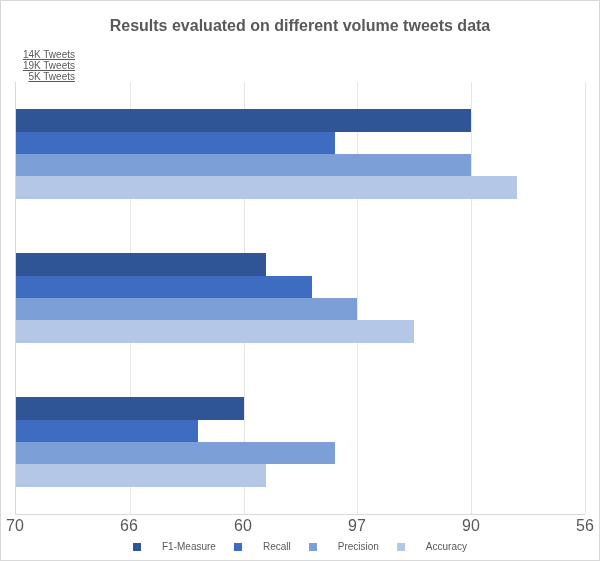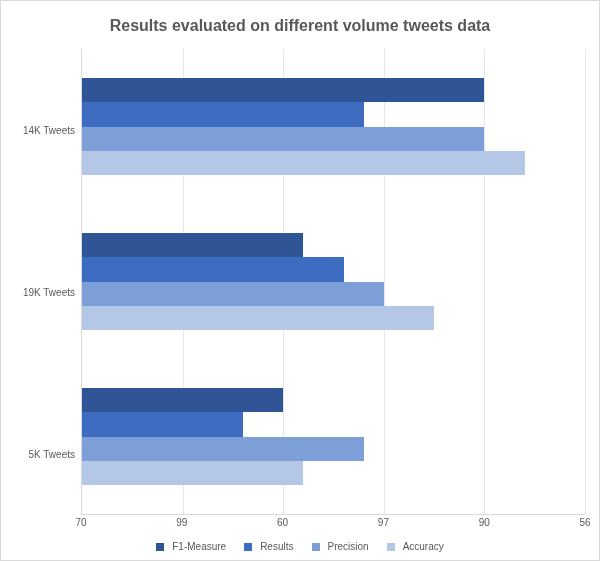--- a/index.html
+++ b/index.html
@@ -24,22 +24,23 @@
   .chart-title {
     text-align: center;
     font-size: 16px;
     font-weight: 700;
     color: #595959;
     margin: 4px 0 14px 0;
   }
   .chart-body {
     flex: 1 1 auto;
     display: flex;
-    flex-direction: row;
+    flex-direction: column;
     min-height: 0;
+    text-decoration: underline;
   }
   .y-axis {
     width: 60px;
     display: flex;
     flex-direction: column;
     justify-content: space-around;
     align-items: flex-end;
     padding-right: 6px;
     font-size: 10px;
     color: #595959;
@@ -88,40 +89,40 @@
     gap: 0;
     height: 62%;
   }
   .bar {
     flex: 1 1 0;
     background: #888;
   }
   .x-axis {
     height: 20px;
     position: relative;
-    font-size: 10px;
+    font-size: 16px;
     color: #595959;
   }
   .x-axis .tick {
     position: absolute;
     top: 2px;
     transform: translateX(-50%);
   }
   .legend {
     display: flex;
     flex-direction: row;
     justify-content: center;
     gap: 18px;
     margin-top: 6px;
     font-size: 10px;
   }
   .legend-item {
     display: flex;
     align-items: center;
-    gap: 8px;
+    gap: 21px;
   }
   .legend-item .swatch {
     width: 8px;
     height: 8px;
     display: inline-block;
   }
 </style>
 </head>
 <body>
 
@@ -168,38 +169,38 @@
                 <div class="bar" title="F1-Measure: 80" style="background: rgb(47, 85, 151); width: 40%;"></div>
                 <div class="bar" title="Recall: 78" style="background: rgb(62, 108, 192); width: 32%;"></div>
                 <div class="bar" title="Precision: 84" style="background: rgb(124, 159, 216); width: 56%;"></div>
                 <div class="bar" title="Accuracy: 81" style="background: rgb(180, 199, 231); width: 44%;"></div>
               </div>
             </div>
           </div>
       </div>
       <div class="x-axis" id="x-axis">
           <div class="tick" style="left: 0%;">70</div>
-          <div class="tick" style="left: 20%;">99</div>
+          <div class="tick" style="left: 20%;">66</div>
           <div class="tick" style="left: 40%;">60</div>
           <div class="tick" style="left: 60%;">97</div>
           <div class="tick" style="left: 80%;">90</div>
           <div class="tick" style="left: 100%;">56</div>
         </div>
     </div>
 
   </div>
 
   <div class="legend" id="legend">
       <div class="legend-item">
         <span class="swatch" style="background: rgb(47, 85, 151);"></span>
         <span>F1-Measure</span>
       </div>
       <div class="legend-item">
         <span class="swatch" style="background: rgb(62, 108, 192);"></span>
-        <span>Results</span>
+        <span>Recall</span>
       </div>
       <div class="legend-item">
         <span class="swatch" style="background: rgb(124, 159, 216);"></span>
         <span>Precision</span>
       </div>
       <div class="legend-item">
         <span class="swatch" style="background: rgb(180, 199, 231);"></span>
         <span>Accuracy</span>
       </div>
     </div>

